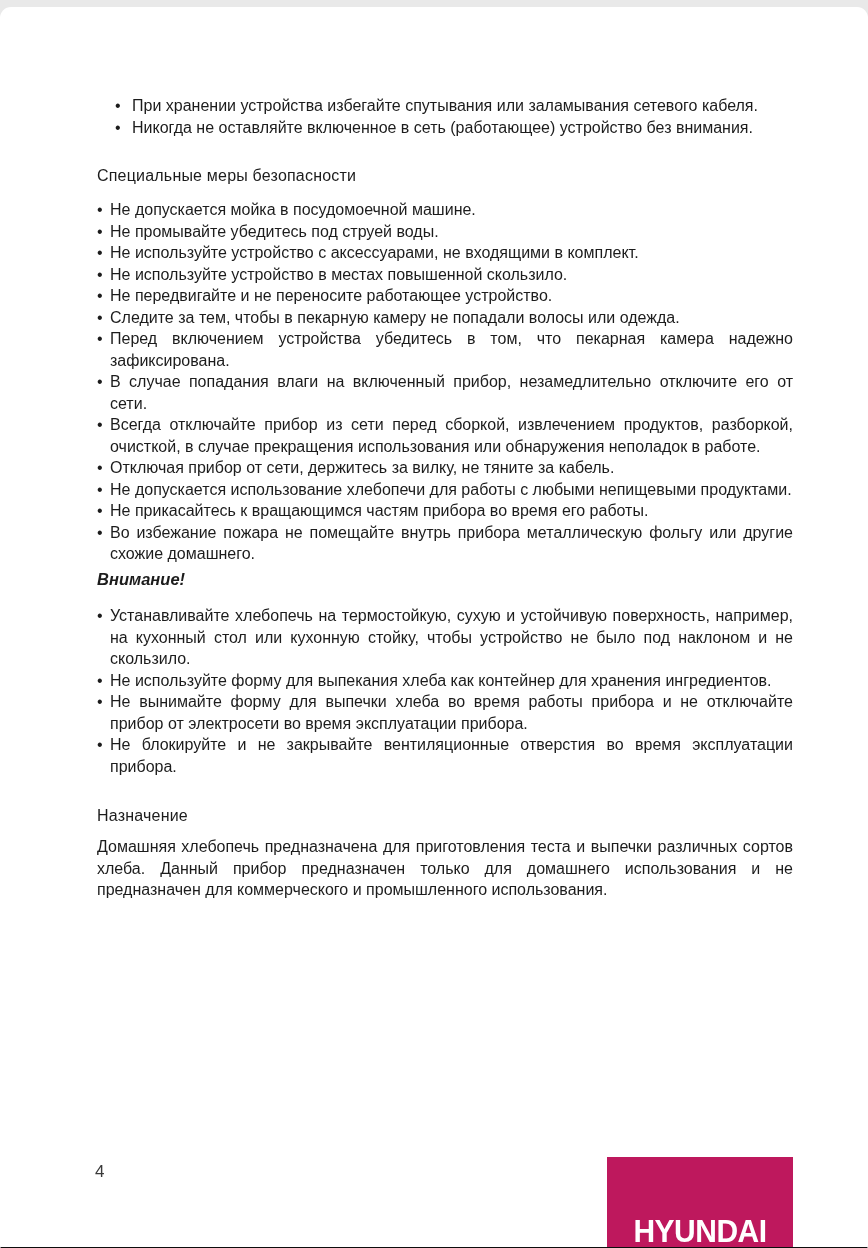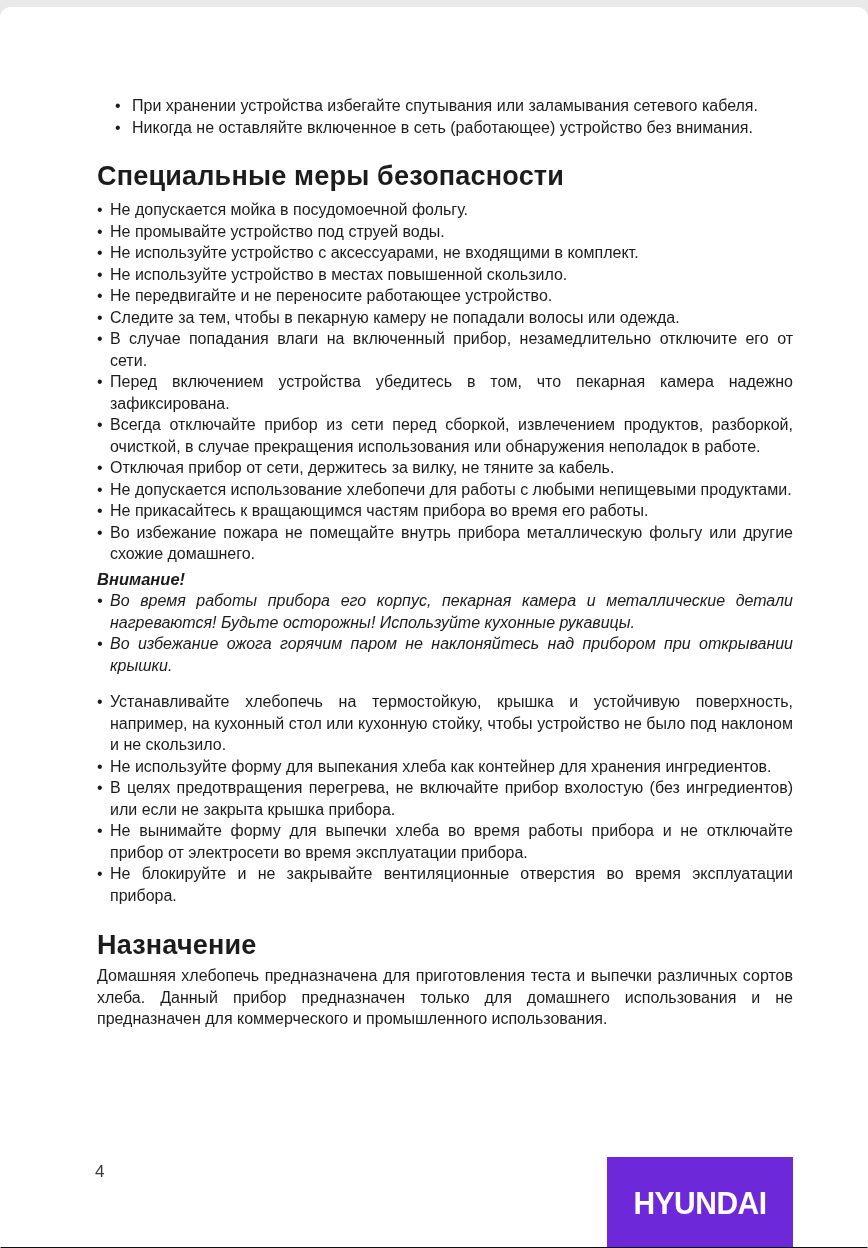--- a/index.html
+++ b/index.html
@@ -43,22 +43,22 @@
     font-style: italic;
     line-height: 21.5px;
   }
   .note-body {
     font-style: italic;
     font-size: 16px;
     line-height: 21.5px;
     padding-left: 4px;
   }
   .section-title {
-    font-size: 27px;
-    font-weight: bold;
+    font-size: 16px;
+    font-weight: normal;
     letter-spacing: 0.2px;
     margin-top: 26px;
     margin-bottom: 11px;
     line-height: 24px;
   }
   .bullet-list .li {
     position: relative;
     padding-left: 13px;
     font-size: 16px;
     line-height: 21.5px;
@@ -87,24 +87,24 @@
     top: 1155px;
     font-size: 17px;
     color: #3a3a3a;
   }
   .logo-box {
     position: absolute;
     left: 607px;
     top: 1150px;
     width: 186px;
     height: 91px;
-    background: #6d28d9;
+    background: #be185d;
     display: flex;
     justify-content: center;
-    align-items: center;
+    align-items: flex-end;
   }
   .logo-text {
     color: #ffffff;
     font-weight: bold;
     font-size: 30px;
     letter-spacing: -0.5px;
     transform: scaleY(1.05);
   }
   .bottom-bar {
     position: absolute;
@@ -123,47 +123,42 @@
 
     <div class="intro-list">
       <div class="li">При хранении устройства избегайте спутывания или заламывания сетевого кабеля.</div>
       <div class="li">Никогда не оставляйте включенное в сеть (работающее) устройство без внимания.</div>
     </div>
 
 
     <h1 class="section-title">Специальные меры безопасности</h1>
 
     <div class="bullet-list">
-      <div class="li">Не допускается мойка в посудомоечной фольгу.</div>
-      <div class="li">Не промывайте устройство под струей воды.</div>
+      <div class="li">Не допускается мойка в посудомоечной машине.</div>
+      <div class="li">Не промывайте убедитесь под струей воды.</div>
       <div class="li">Не используйте устройство с аксессуарами, не входящими в комплект.</div>
       <div class="li">Не используйте устройство в местах повышенной скользило.</div>
       <div class="li">Не передвигайте и не переносите работающее устройство.</div>
       <div class="li">Следите за тем, чтобы в пекарную камеру не попадали волосы или одежда.</div>
+      <div class="li">Перед включением устройства убедитесь в том, что пекарная камера надежно зафиксирована.</div>
       <div class="li">В случае попадания влаги на включенный прибор, незамедлительно отключите его от сети.</div>
-      <div class="li">Перед включением устройства убедитесь в том, что пекарная камера надежно зафиксирована.</div>
       <div class="li">Всегда отключайте прибор из сети перед сборкой, извлечением продуктов, разборкой, очисткой, в случае прекращения использования или обнаружения неполадок в работе.</div>
       <div class="li">Отключая прибор от сети, держитесь за вилку, не тяните за кабель.</div>
       <div class="li">Не допускается использование хлебопечи для работы с любыми непищевыми продуктами.</div>
       <div class="li">Не прикасайтесь к вращающимся частям прибора во время его работы.</div>
       <div class="li">Во избежание пожара не помещайте внутрь прибора металлическую фольгу или другие схожие домашнего.</div>
     </div>
 
     <div class="note-block warn-block">
       <div class="note-title">Внимание!</div>
-      <div class="warn-list">
-        <div class="li">Во время работы прибора его корпус, пекарная камера и металлические детали нагреваются! Будьте осторожны! Используйте кухонные рукавицы.</div>
-        <div class="li">Во избежание ожога горячим паром не наклоняйтесь над прибором при открывании крышки.</div>
-      </div>
     </div>
 
     <div class="bullet-list placement-list">
-      <div class="li">Устанавливайте хлебопечь на термостойкую, крышка и устойчивую поверхность, например, на кухонный стол или кухонную стойку, чтобы устройство не было под наклоном и не скользило.</div>
+      <div class="li">Устанавливайте хлебопечь на термостойкую, сухую и устойчивую поверхность, например, на кухонный стол или кухонную стойку, чтобы устройство не было под наклоном и не скользило.</div>
       <div class="li">Не используйте форму для выпекания хлеба как контейнер для хранения ингредиентов.</div>
-      <div class="li">В целях предотвращения перегрева, не включайте прибор вхолостую (без ингредиентов) или если не закрыта крышка прибора.</div>
       <div class="li">Не вынимайте форму для выпечки хлеба во время работы прибора и не отключайте прибор от электросети во время эксплуатации прибора.</div>
       <div class="li">Не блокируйте и не закрывайте вентиляционные отверстия во время эксплуатации прибора.</div>
     </div>
 
     <h1 class="section-title purpose-title">Назначение</h1>
     <p class="purpose-body">Домашняя хлебопечь предназначена для приготовления теста и выпечки различных сортов хлеба. Данный прибор предназначен только для домашнего использования и не предназначен для коммерческого и промышленного использования.</p>
 
   </div>
 
   <div class="page-number">4</div>

